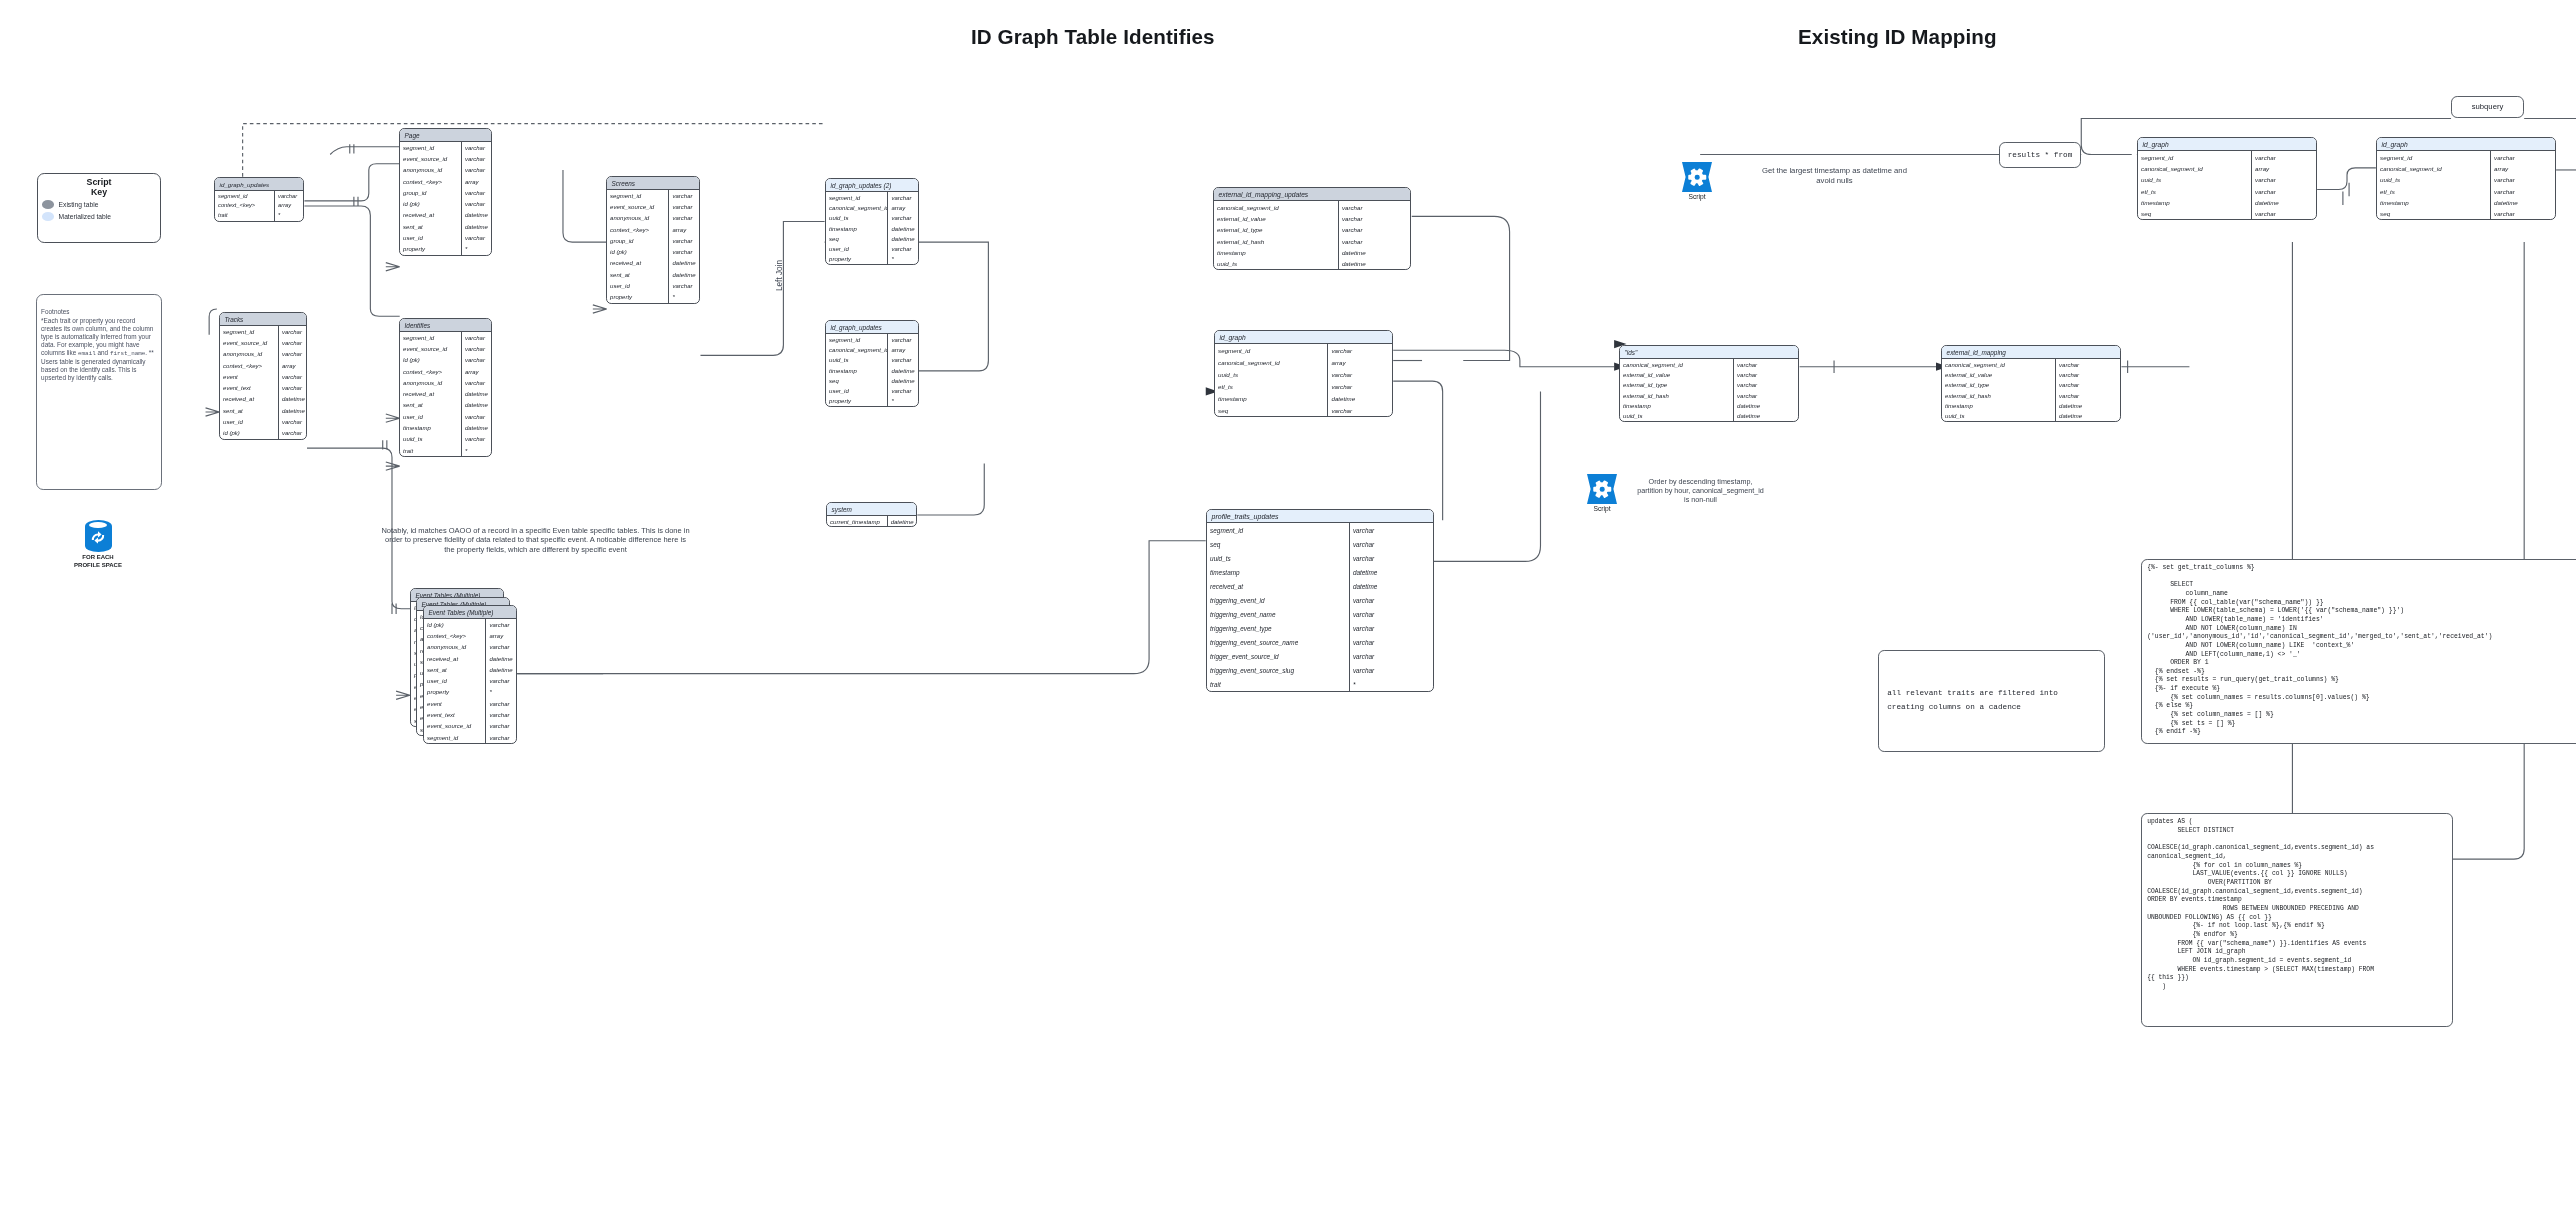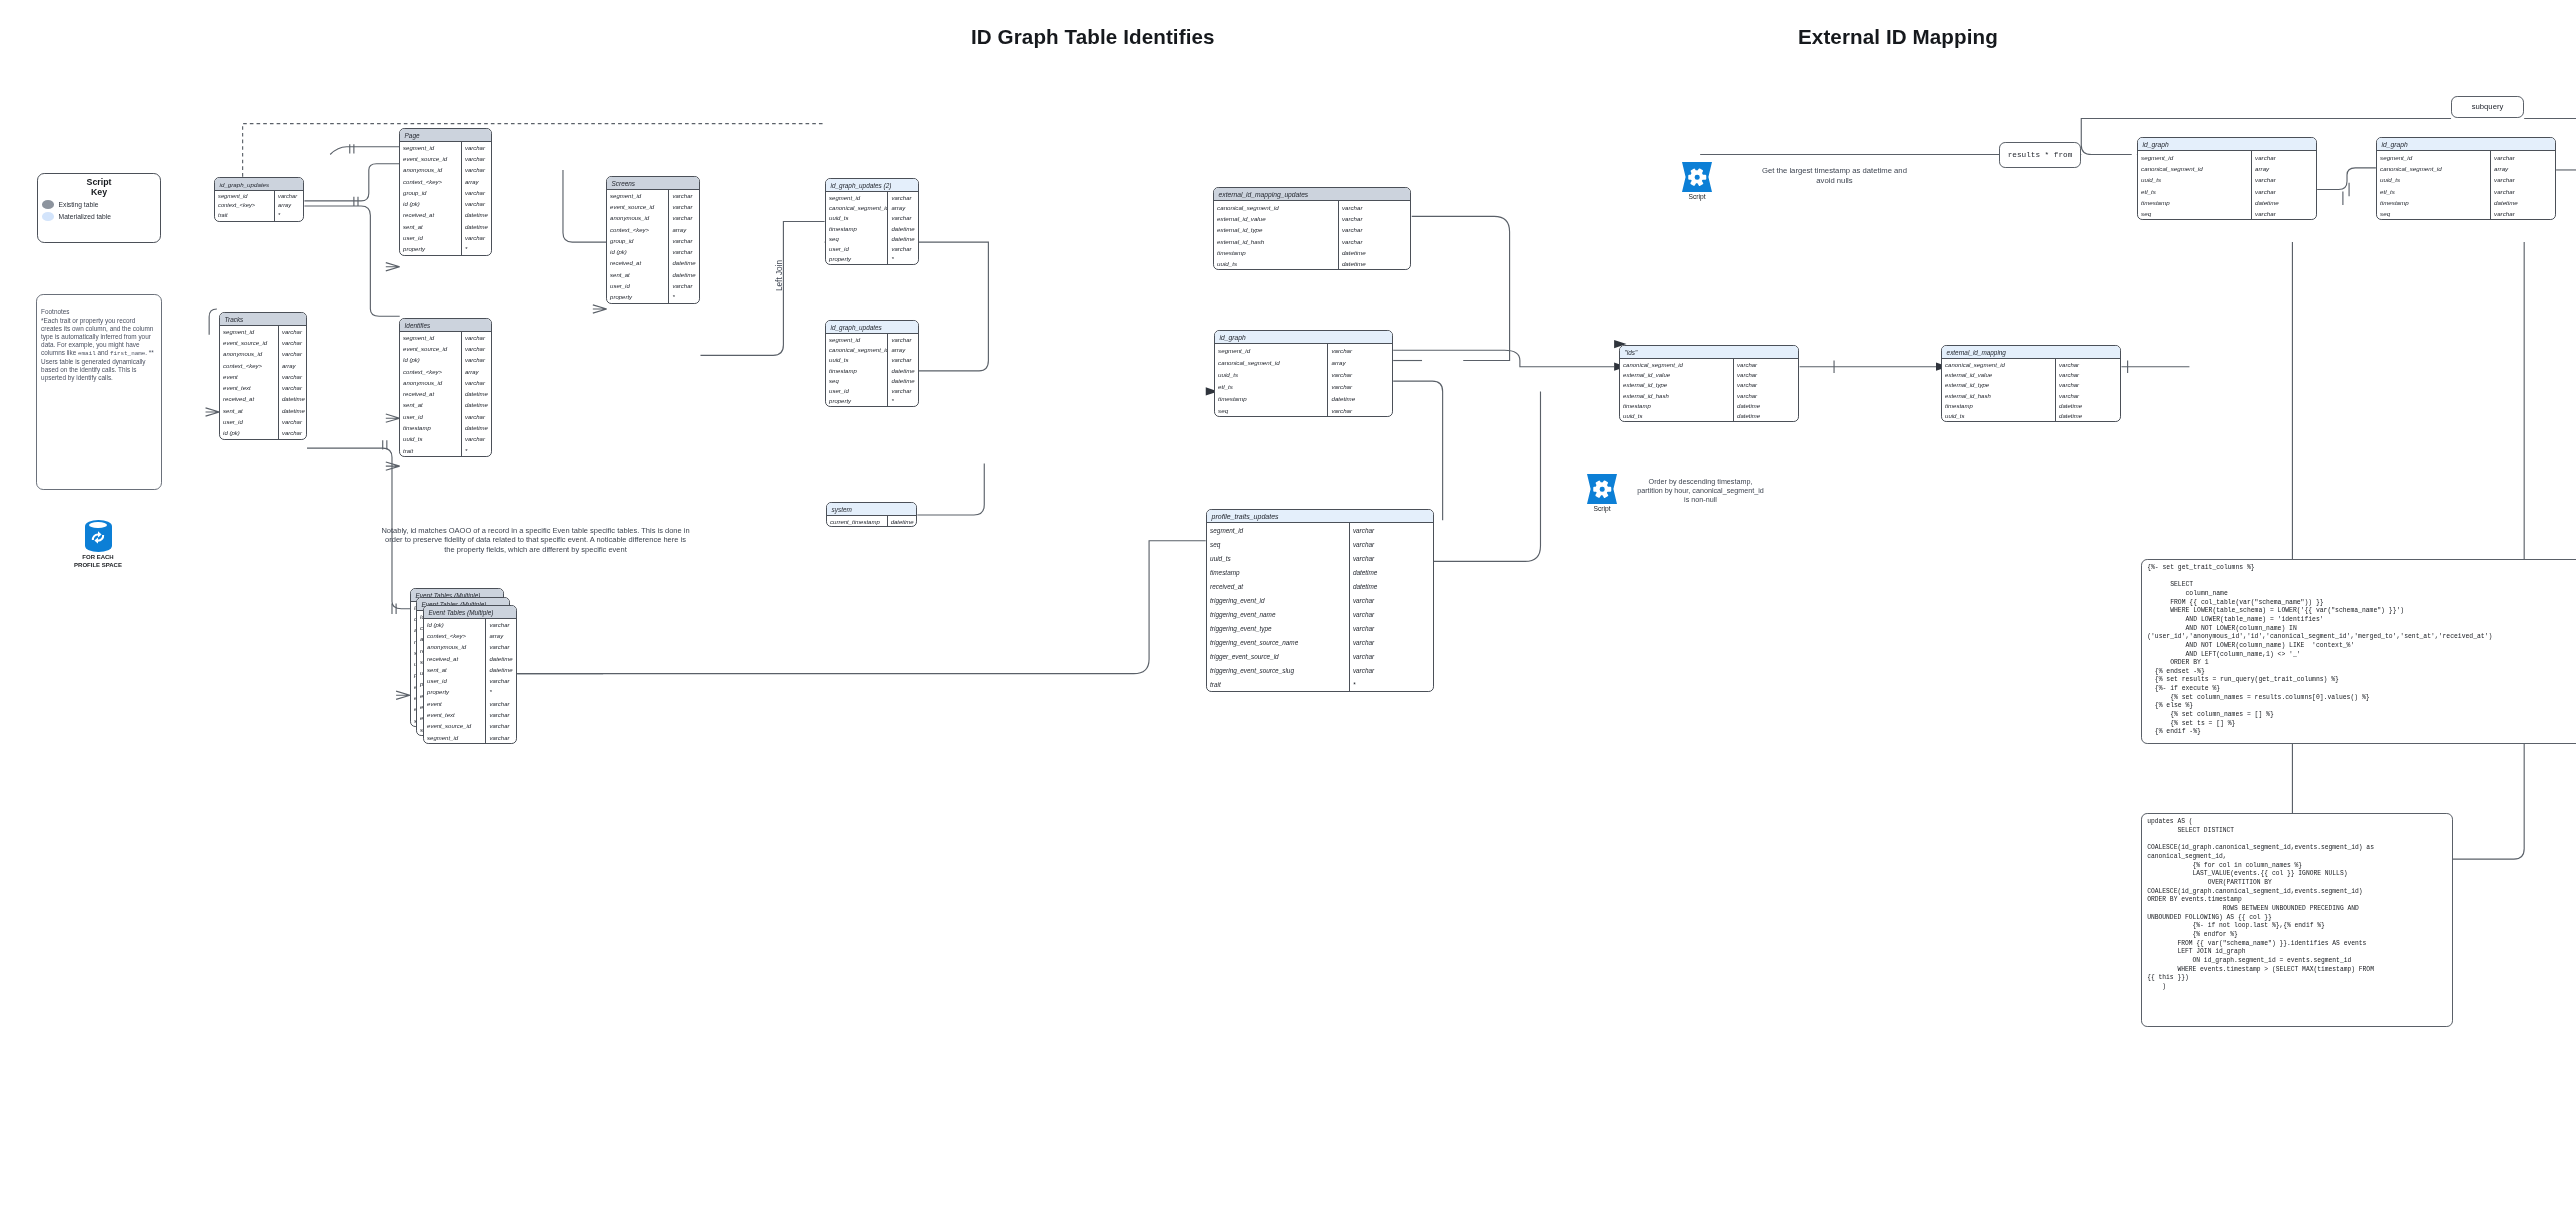--- a/index.html
+++ b/index.html
@@ -154,21 +154,21 @@
       <polygon points="2340,752 2364,760 2340,768"></polygon>
       <polygon points="5640,292 5664,300 5640,308"></polygon>
       <polygon points="6125,692 6149,700 6125,708"></polygon>
     </g>
     <g fill="none" stroke="#5a6068" stroke-width="2.2">
       <polygon points="6308,648 6292,678 6324,678" fill="#fff"></polygon>
     </g>
   </svg>
 
   <div class="ttl" style="left:971px;top:25px;">ID Graph Table Identifies</div>
-  <div class="ttl" style="left:1798px;top:25px;">External ID Mapping</div>
+  <div class="ttl" style="left:1798px;top:25px;">Existing ID Mapping</div>
 
   <div id="keybox" style="left:37px;top:173px;width:124px;height:70px;">
     <div class="ktitle">
       <div>Script</div>
       <div>Key</div>
     </div>
     <div class="krow">
       <span class="dot ex"></span>
       <span class="klab">Existing table</span>
     </div>
@@ -222,20 +222,21 @@
   <div class="rbox" style="left:2451px;top:96px;width:73px;height:21.6px;font-size:7.7px;">subquery</div>
 
   <div class="rbox" style="left:2370px;top:840px;width:0;height:0;border:none;"></div>
 
   <div class="rbox" style="left:2348px;top:824px;width:98px;height:40px;font-size:7.2px;line-height:1.25;">merge here on canonical_segement_id = segment_id</div>
 
   <div class="vlabel" style="left:775px;top:291px;font-size:8.2px;">Left Join</div>
 
   <div class="plain" style="left:381px;top:526px;width:309px;font-size:7.5px;">Notably, id matches OAOO of a record in a specific Even table  specific tables.  This is done in order to preserve fidelity of data related to that specific event.  A noticable difference here is the property fields, which are different by specific event</div>
 
+  <div class="rbox mono" style="left:1878px;top:650px;width:227px;height:102px;font-size:7.7px;line-height:1.8;text-align:left;justify-content:flex-start;padding:5.2px 8.2px;">all relevant traits are filtered into creating columns on a cadence</div>
 
   <div class="code" style="left:2141px;top:559px;width:459px;height:185px;font-size:6.4px;line-height:1.35;">{%- set get_trait_columns %}
 
       SELECT
           column_name
       FROM {{ col_table(var("schema_name")) }}
       WHERE LOWER(table_schema) = LOWER('{{ var("schema_name") }}')
           AND LOWER(table_name) = 'identifies'
           AND NOT LOWER(column_name) IN
 ('user_id','anonymous_id','id','canonical_segment_id','merged_to','sent_at','received_at')

